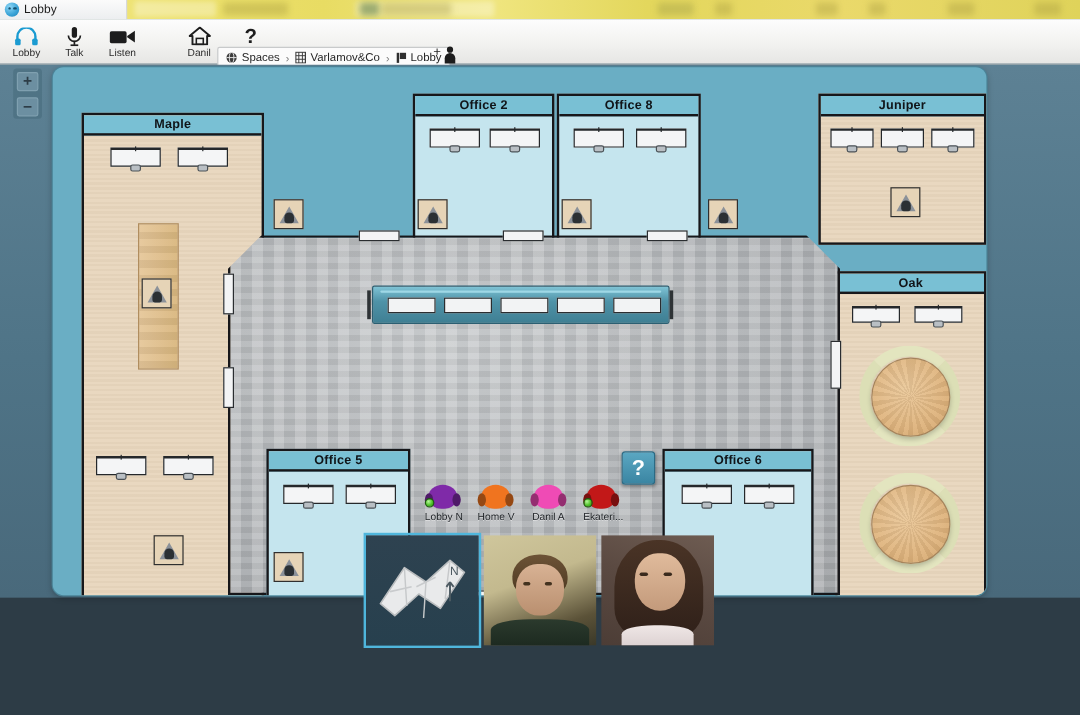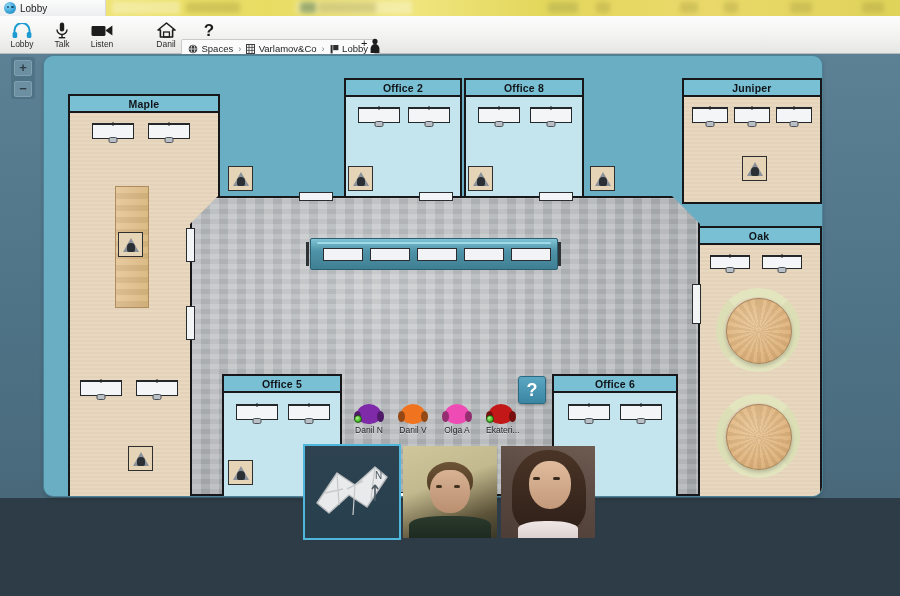--- a/index.html
+++ b/index.html
@@ -600,29 +600,29 @@
       <div class="desk" style="left:14px;top:28px;width:42px;height:16px;"></div>
       <div class="desk" style="left:66px;top:28px;width:42px;height:16px;"></div>
     </div>
     <div class="portal" style="left:510px;top:404px;z-index:6;">
       <div class="glyph"></div>
     </div>
 
     <div class="person" style="left:310px;top:348px;z-index:20;">
       <div class="head" style="background:#7f2aa8;"></div>
       <div class="dot"></div>
-      <div class="nm">Danil N</div>
+      <div class="nm">Lobby N</div>
     </div>
     <div class="person" style="left:354px;top:348px;z-index:20;">
       <div class="head" style="background:#f0741f;"></div>
-      <div class="nm">Danil V</div>
+      <div class="nm">Home V</div>
     </div>
     <div class="person" style="left:398px;top:348px;z-index:20;">
       <div class="head" style="background:#ef4bb5;"></div>
-      <div class="nm">Olga A</div>
+      <div class="nm">Danil A</div>
     </div>
     <div class="person" style="left:442px;top:348px;z-index:20;">
       <div class="head" style="background:#c21818;"></div>
       <div class="dot"></div>
       <div class="nm">Ekateri...</div>
     </div>
 
     <div id="helpbtn" style="left:474px;top:320px;">?</div>
   </div>
 </div>

